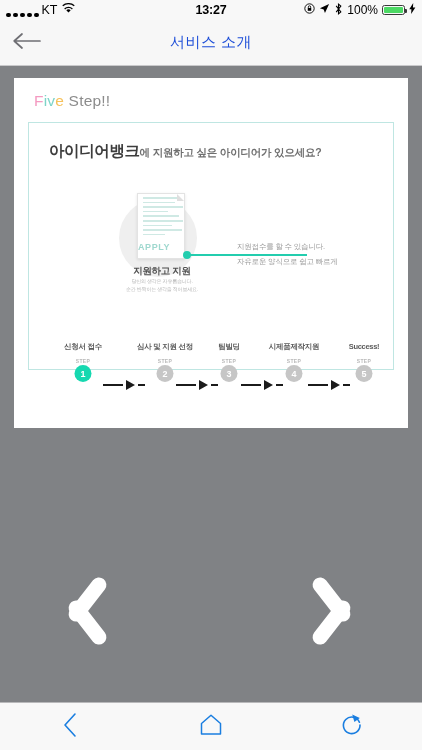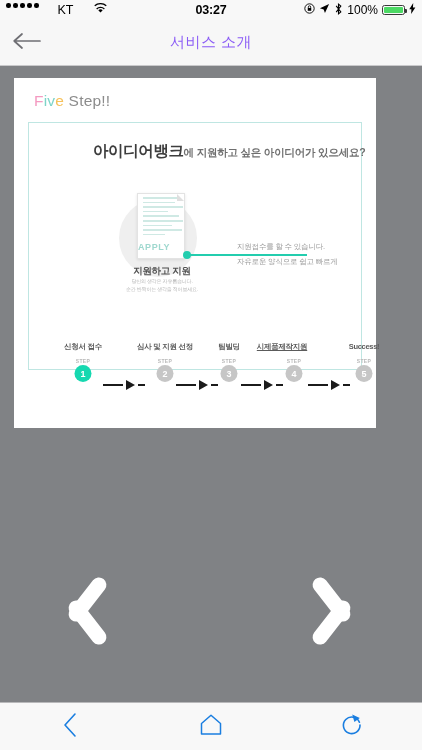--- a/index.html
+++ b/index.html
@@ -7,54 +7,54 @@
   body {
     font-family:"Liberation Sans","DejaVu Sans",sans-serif;
     background:#808285; overflow:hidden; position:relative;
   }
 
   
   .statusbar{
     height:20px; background:#f8f8f8; display:flex; align-items:center;
     padding:0 6px; font-size:12.5px; color:#000; position:relative;
   }
-  .sb-left{display:flex;align-items:flex-start;gap:19px;}
+  .sb-left{display:flex;align-items:flex-end;gap:3px;}
   .dots{display:flex;gap:2.5px;align-items:center;}
   .dots i{width:4.5px;height:4.5px;border-radius:50%;background:#000;display:block;}
   .carrier{font-size:12.5px;letter-spacing:-0.2px;}
   .wifi{margin-left:2px;}
   .sb-center{position:absolute;left:0;right:0;text-align:center;font-size:12.5px;font-weight:600;letter-spacing:-0.2px;}
   .sb-right{margin-left:auto;display:flex;align-items:center;gap:4px;z-index:2;}
   .batt{width:23px;height:10.5px;border:1px solid #3a3a3a;border-radius:2.5px;padding:1px;position:relative;}
   .batt::after{content:"";position:absolute;right:-3px;top:3px;width:1.8px;height:4px;background:#3a3a3a;border-radius:0 1px 1px 0;}
   .batt i{display:block;height:100%;width:100%;background:#4cd964;border-radius:1px;}
   .pct{font-size:12px;}
 
   
   .navbar{
     height:46px;background:#f7f7f7;border-bottom:1px solid #c9c9cb;
     display:flex;align-items:center;position:relative;
   }
   .back-arrow{width:52px;display:flex;align-items:center;justify-content:center;cursor:pointer;}
   .nav-title{
     position:absolute;left:0;right:0;text-align:center;
-    font-size:15px;color:#8b5cf6;letter-spacing:0.5px;pointer-events:none;
+    font-size:15px;color:#1d4ed8;letter-spacing:0.5px;pointer-events:none;
   }
 
   
   .card{
-    position:absolute;left:14px;top:78px;width:362px;height:350px;
+    position:absolute;left:14px;top:78px;width:394px;height:350px;
     background:#fff;
   }
   .five-step{
     font-size:15.5px;margin:14px 0 0 20px;letter-spacing:0.2px;font-weight:400;
   }
   .five-step span{display:inline;}
   .inner-box{
-    margin:12px 14px 0 14px;border:1px solid #bfe6e2;height:248px;position:relative;padding-left:44px;
+    margin:12px 14px 0 14px;border:1px solid #bfe6e2;height:248px;position:relative;
   }
   .headline{
     margin:18px 0 0 20px;color:#4a4a4a;white-space:nowrap;
   }
   .headline .big{font-size:15.5px;font-weight:700;letter-spacing:-0.4px;color:#3d3d3d;}
   .headline .sm{font-size:10.5px;font-weight:600;color:#6f6f6f;letter-spacing:-0.2px;}
 
   
   .illus{position:absolute;left:86px;top:70px;width:230px;}
   .circle-bg{
@@ -143,21 +143,21 @@
       </span>
     <span class="carrier">KT</span>
     <span class="wifi">
       <svg width="13" height="11" viewBox="0 0 13 11">
           <path d="M6.5 9.6 4.3 7.2a3.3 3.3 0 0 1 4.4 0z" fill="#000"></path>
           <path d="M6.5 5.1c1.3 0 2.5.5 3.4 1.3l.9-1A6.3 6.3 0 0 0 6.5 3.7a6.3 6.3 0 0 0-4.3 1.7l.9 1A5 5 0 0 1 6.5 5.1z" fill="#000"></path>
           <path d="M6.5 1.3c2 0 3.9.7 5.3 2l.9-1A9 9 0 0 0 6.5 0 9 9 0 0 0 .3 2.3l.9 1a7.6 7.6 0 0 1 5.3-2z" fill="#000"></path>
         </svg>
     </span>
   </div>
-  <div class="sb-center">03:27</div>
+  <div class="sb-center">13:27</div>
   <div class="sb-right">
     <span>
       <svg width="11" height="11" viewBox="0 0 12 12">
           <circle cx="6" cy="6" r="5.1" fill="none" stroke="#000" stroke-width="1"></circle>
           <rect x="4.1" y="5.4" width="3.8" height="3.1" fill="#000"></rect>
           <path d="M4.7 5.4v-1a1.3 1.3 0 0 1 2.6 0v1" fill="none" stroke="#000" stroke-width=".9"></path>
         </svg>
     </span>
     <span>
       <svg width="11" height="11" viewBox="0 0 12 12">
@@ -234,21 +234,21 @@
         <div>자유로운 양식으로 쉽고 빠르게</div>
       </div>
     </div>
   </div>
 
   <div class="steps">
     <div class="step-labels">
         <span style="left: 69px;">신청서 접수</span>
         <span style="left: 151px;">심사 및 지원 선정</span>
         <span style="left: 215px;">팀빌딩</span>
-        <span style="left: 268px; text-decoration: underline;">시제품제작지원</span>
+        <span style="left: 280px;">시제품제작지원</span>
         <span style="left: 350px;">Success!</span>
       </div>
     <div class="step-row">
         <div class="step active" style="left: 69px;">
           <div class="lbl">STEP</div>
           <div class="circ">1</div>
         </div>
         <div class="arrow" style="left: 110px;">
           <span class="bar"></span>
           <span class="tip"></span>

